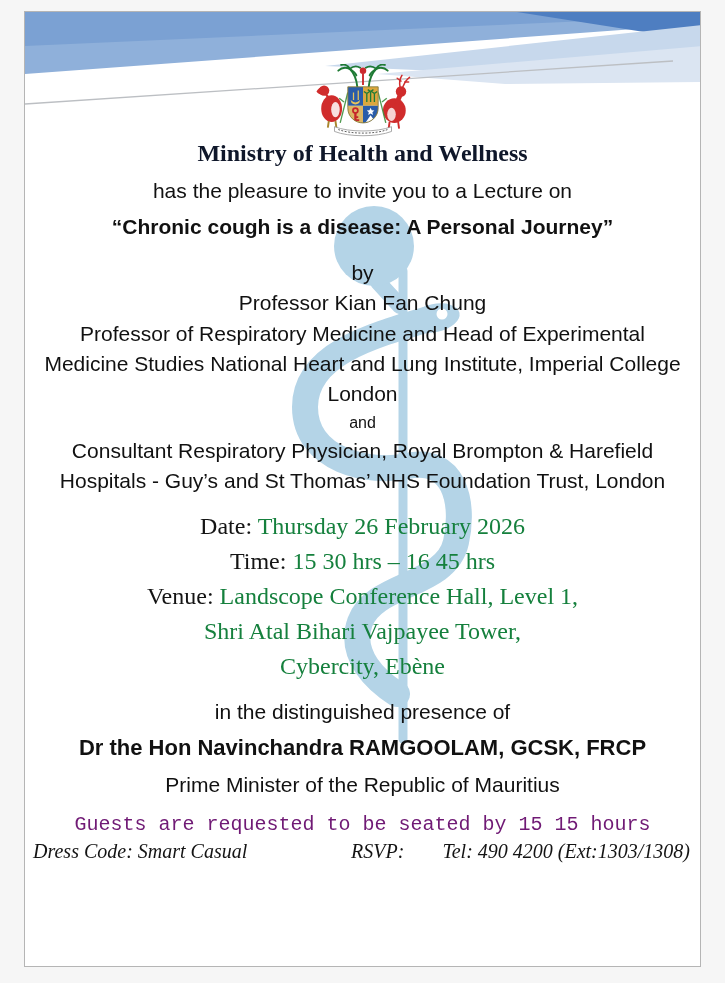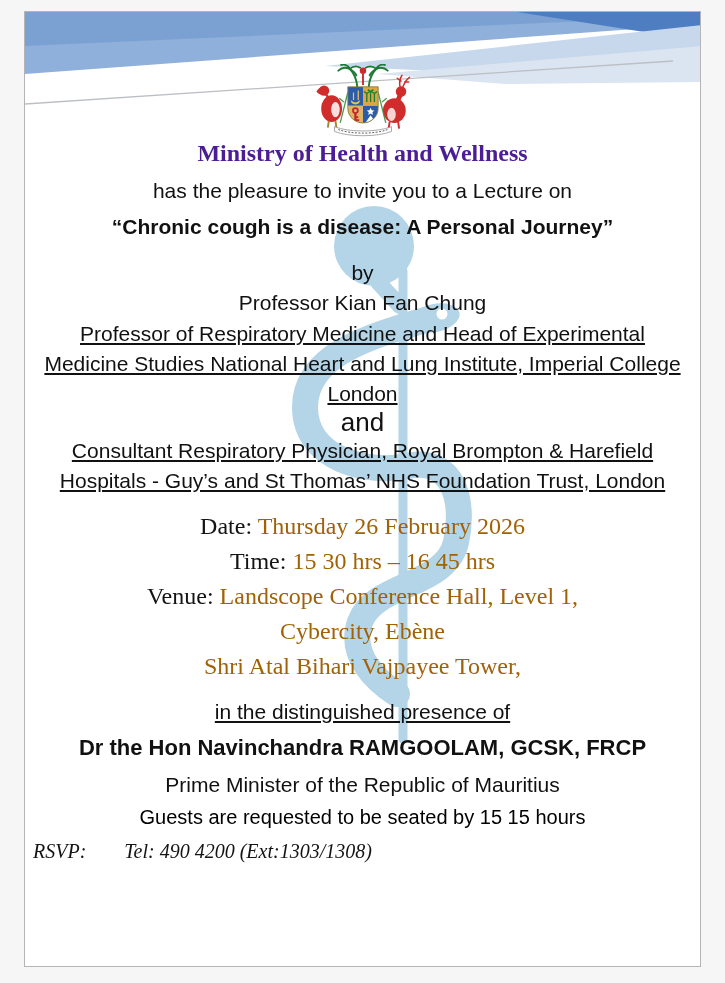--- a/index.html
+++ b/index.html
@@ -41,45 +41,45 @@
     z-index: 3;
     padding-top: 126px;
     text-align: center;
     color: #111111;
   }
   .t-ministry {
     font-family: "Liberation Serif", serif;
     font-weight: 700;
     font-size: 24px; line-height: 30px;
     margin-bottom: 10px;
-    color: #4c1d95;
+    color: #0f172a;
   }
   .t-intro { font-size: 21px; line-height: 26px; margin-bottom: 9px; }
   .t-quote { font-size: 21px; font-weight: 700; line-height: 27px; margin-bottom: 20px; }
   .t-by { font-size: 21px; line-height: 26px; margin-bottom: 3px; }
   .t-speaker { font-size: 21px; font-weight: 400; line-height: 28px; margin-bottom: 2px; }
   .t-role {
     font-size: 21px; line-height: 30px;
-    max-width: 648px; margin: 0 auto; text-decoration: underline;
-  }
-  .t-and { font-size: 26px; line-height: 27px; }
+    max-width: 648px; margin: 0 auto;
+  }
+  .t-and { font-size: 16px; line-height: 27px; }
   .t-role2 { margin-bottom: 13px; text-align: center; }
   .detail-line {
     font-family: "Liberation Serif", serif;
     font-size: 24px; line-height: 35px;
     color: #141414;
   }
-  .detail-line .value { color: #a16207; }
-  .t-presence { font-size: 21px; line-height: 28px; margin-top: 14px; margin-bottom: 7px; text-decoration: underline; }
+  .detail-line .value { color: #15803d; }
+  .t-presence { font-size: 21px; line-height: 28px; margin-top: 14px; margin-bottom: 7px; }
   .t-pm { font-size: 22px; font-weight: 700; line-height: 30px; margin-bottom: 7px; text-align: center; }
-  .t-pmtitle { font-size: 21px; line-height: 30px; margin-bottom: 3px; }
+  .t-pmtitle { font-size: 21px; line-height: 30px; margin-bottom: 11px; }
   .t-guests {
-    font-family: Liberation Sans, sans-serif;
+    font-family: Liberation Mono, monospace;
     font-size: 20px; line-height: 28px;
-    color: #000000;
+    color: #701a75;
   }
   .footer-row {
     position: absolute;
     left: 0; top: 828px;
     width: 100%;
     padding: 0 8px 0 8px;
     display: flex;
     justify-content: space-between;
     align-items: baseline;
     font-family: "Liberation Serif", serif;
@@ -232,35 +232,36 @@
     <div class="detail-line">
       <span class="label">Time:</span>
       <span class="value">15 30 hrs – 16 45 hrs</span>
     </div>
 
     <div class="detail-line">
       <span class="label">Venue:</span>
       <span class="value">Landscope Conference Hall, Level 1,</span>
     </div>
     <div class="detail-line">
+      <span class="value">Shri Atal Bihari Vajpayee Tower,</span>
+    </div>
+    <div class="detail-line">
       <span class="value">Cybercity, Ebène</span>
-    </div>
-    <div class="detail-line">
-      <span class="value">Shri Atal Bihari Vajpayee Tower,</span>
     </div>
 
     <div class="t-presence">in the distinguished presence of</div>
 
     <div class="t-pm">Dr the Hon Navinchandra RAMGOOLAM, GCSK, FRCP</div>
 
     <div class="t-pmtitle">Prime Minister of the Republic of Mauritius</div>
 
     <div class="t-guests">Guests are requested to be seated by 15 15 hours</div>
   </div>
 
   <div class="footer-row">
+    <span>Dress Code: Smart Casual</span>
     <span class="rsvp-group">
       <span>RSVP:</span>
       <span class="rsvp-value">Tel: 490 4200 (Ext:1303/1308)</span>
     </span>
   </div>
 
 </div>
 
 </body></html>

